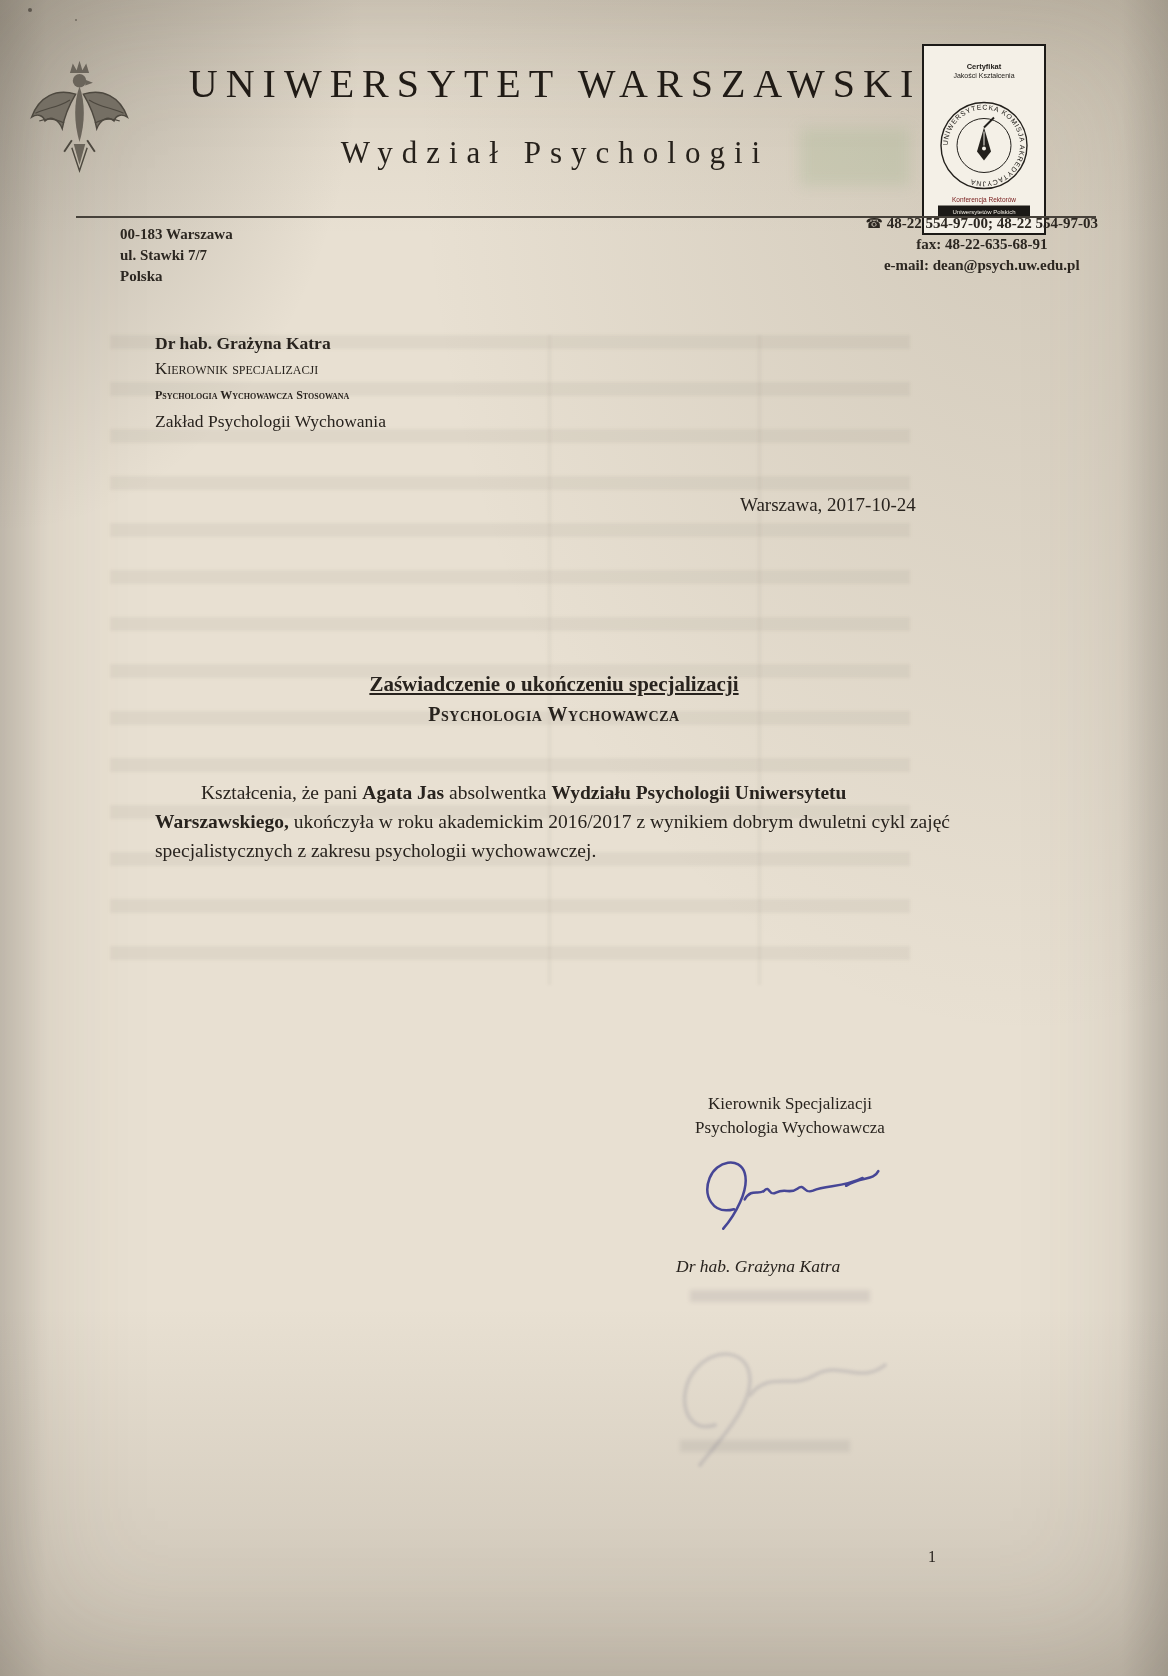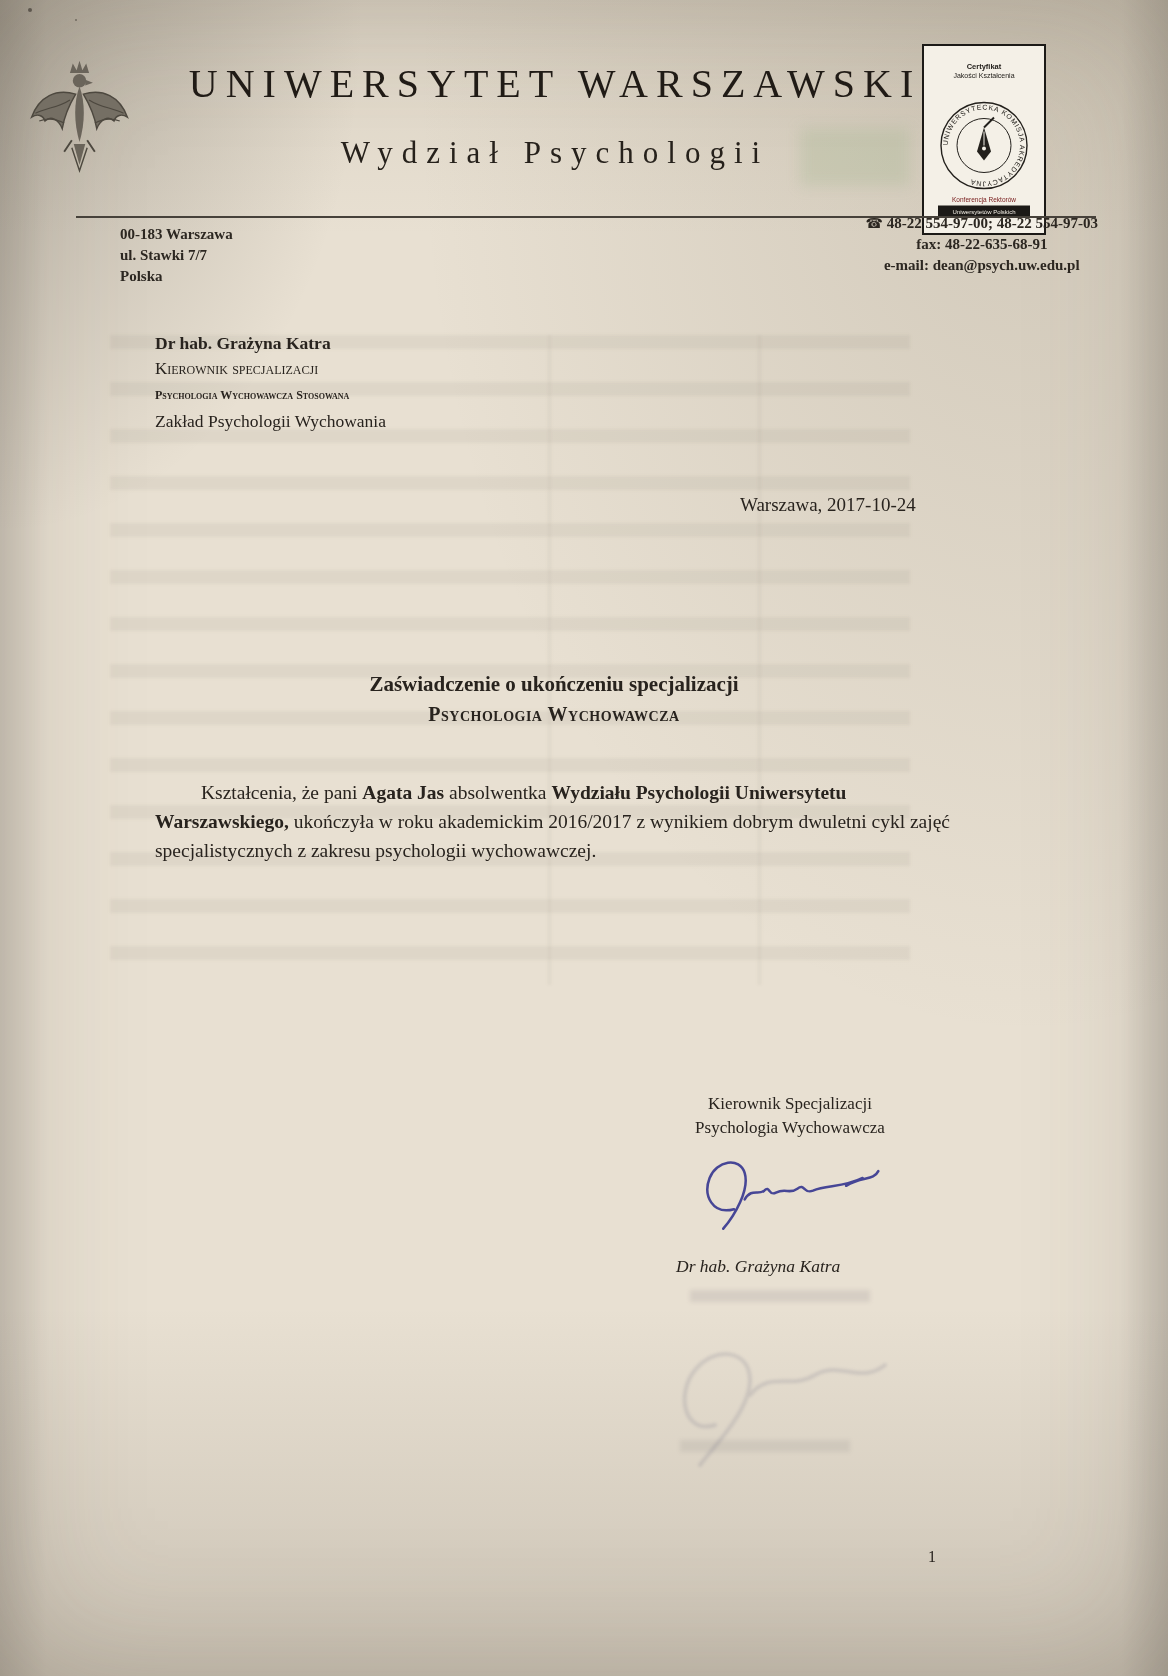--- a/index.html
+++ b/index.html
@@ -47,21 +47,21 @@
   .phone-glyph{font-family:"DejaVu Sans","Liberation Sans",sans-serif;font-size:14px;}
   
   .recipient{position:absolute;left:155px;top:330px;line-height:26px;}
   .r-name{font-weight:bold;font-size:17.5px;}
   .r-role{font-variant:small-caps;font-size:17px;}
   .r-program{font-weight:bold;font-variant:small-caps;font-size:12px;}
   .r-dept{font-size:17.5px;}
   
   .dateline{position:absolute;left:740px;top:494px;font-size:19px;}
   .title-block{position:absolute;left:184px;top:672px;width:740px;text-align:center;}
-  .t1{font-weight:bold;font-size:21px;}
+  .t1{font-weight:bold;font-size:21px;text-decoration:underline;}
   .t2{margin-top:6px;font-weight:bold;font-variant:small-caps;font-size:20px;letter-spacing:0.5px;}
   
   .body-block{position:absolute;left:155px;top:778px;width:800px;font-size:19.5px;line-height:29px;}
   .body-block p{margin:0;text-indent:46px;}
   .body-block p + p{margin-top:27px;}
   .b{font-weight:bold;}
   
   .sig-role{position:absolute;left:640px;top:1092px;width:300px;text-align:center;font-size:17px;line-height:24px;}
   .sig-image{position:absolute;left:695px;top:1148px;width:195px;height:98px;}
   .sig-name{position:absolute;left:676px;top:1256px;font-style:italic;font-size:17.5px;}

